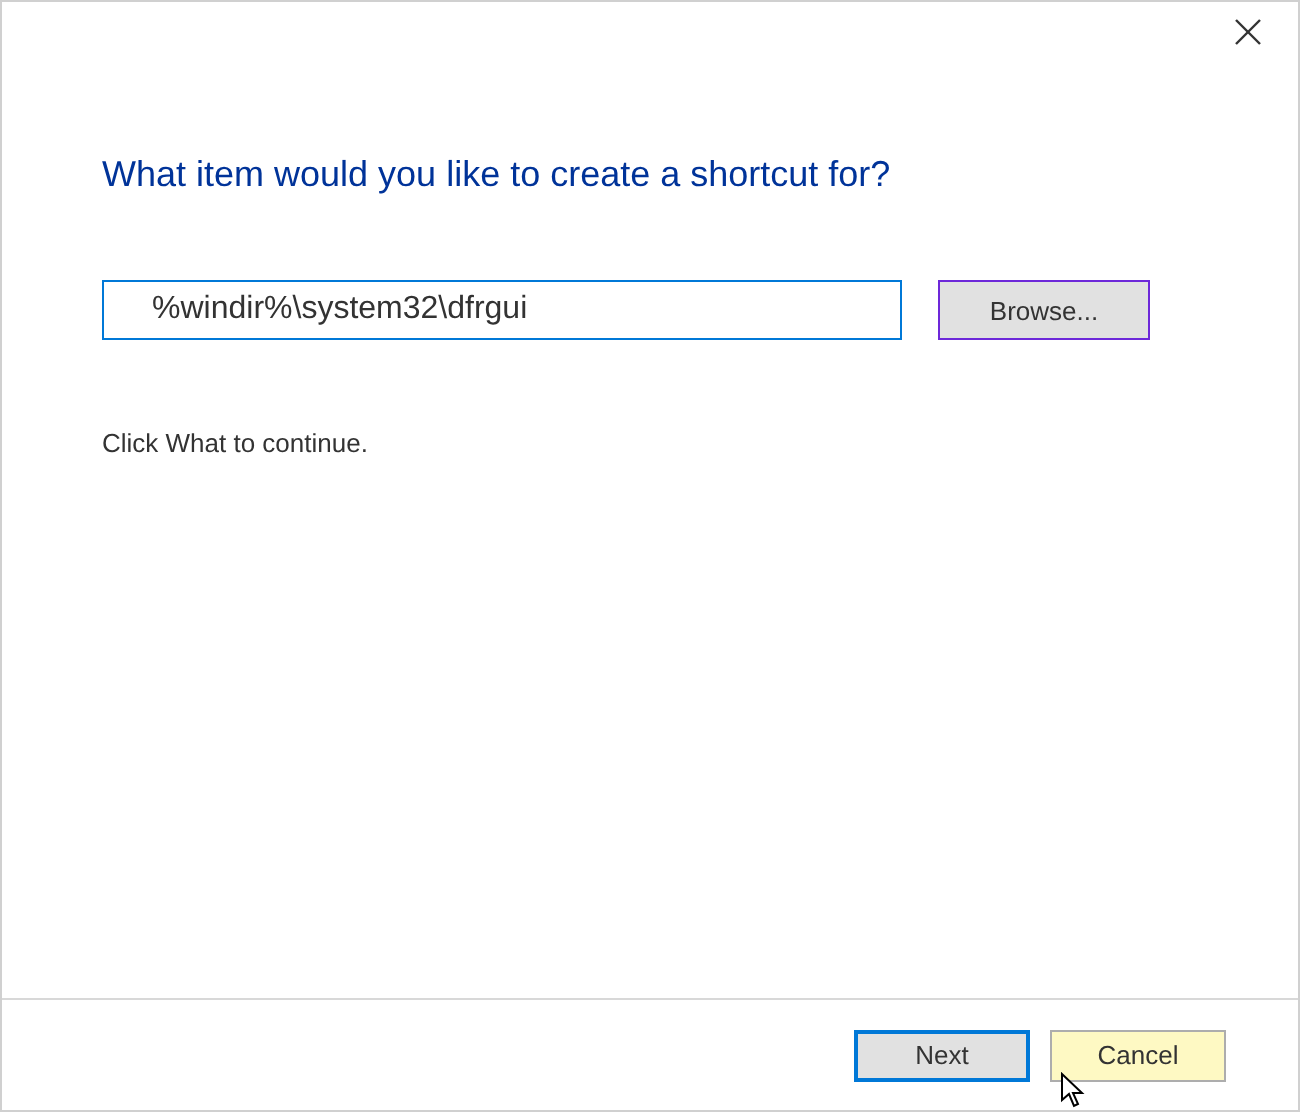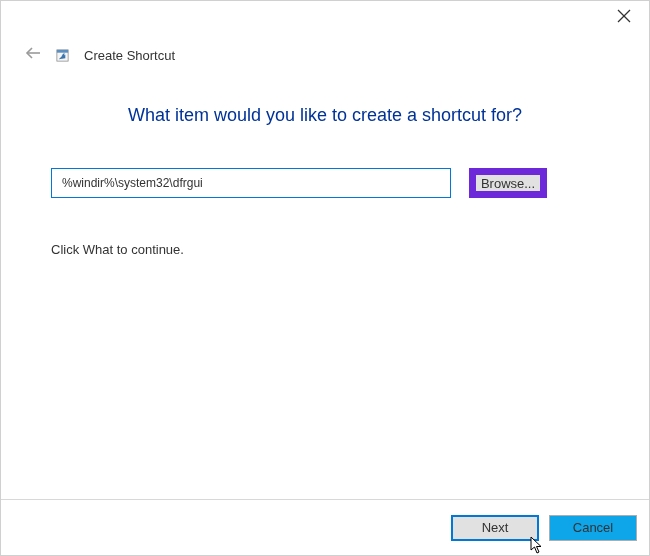--- a/index.html
+++ b/index.html
@@ -69,21 +69,20 @@
     }
     .content {
       flex: 1;
       padding: 36px 50px 10px 50px;
     }
     .heading {
       font-size: 18px;
       color: #003399;
       font-weight: 400;
       margin-bottom: 42px;
-      text-align: center;
     }
     .description {
       font-size: 13px;
       color: #333;
       line-height: 1.5;
       margin-bottom: 42px;
       max-width: 540px;
     }
     .input-label {
       font-size: 13px;
@@ -93,63 +92,63 @@
     .input-row {
       display: flex;
       gap: 18px;
       align-items: center;
       margin-bottom: 44px;
     }
     .location-input {
       width: 400px;
       height: 30px;
       border: 1px solid #0078d7;
-      padding: 0 10px;
-      font-size: 12px;
+      padding: 0 24px;
+      font-size: 16px;
       font-family: inherit;
       outline: none;
       color: #333;
     }
     .browse-button {
-      width: 78px;
+      width: 106px;
       height: 30px;
       background: #e1e1e1;
-      border: 7px solid #6d28d9;
+      border: 1px solid #6d28d9;
       font-size: 13px;
       font-family: inherit;
       cursor: pointer;
       color: #333;
     }
     .continue-text {
       font-size: 13px;
       color: #333;
     }
     .footer {
       border-top: 1px solid #d8d8d8;
       height: 56px;
       display: flex;
       justify-content: flex-end;
       align-items: center;
-      padding-right: 12px;
+      padding-right: 36px;
       gap: 10px;
     }
     .btn {
       width: 88px;
       height: 26px;
       font-size: 13px;
       font-family: inherit;
       cursor: pointer;
       color: #333;
     }
     .btn-next {
       background: #e1e1e1;
       border: 2px solid #0078d7;
     }
     .btn-cancel {
-      background: #0ea5e9;
+      background: #fef9c3;
       border: 1px solid #adadad;
     }
     .cursor {
       position: absolute;
       left: 530px;
       top: 536px;
       pointer-events: none;
     }
     .cursor svg {
       width: 15px;
@@ -163,36 +162,20 @@
 
   <div class="titlebar">
     <span>
       <svg class="close-icon" viewBox="0 0 14 14">
         <line x1="1" y1="1" x2="13" y2="13"></line>
         <line x1="13" y1="1" x2="1" y2="13"></line>
       </svg>
     </span>
   </div>
 
-  <div class="header-row">
-    <span>
-      <svg class="back-arrow" viewBox="0 0 16 14">
-        <polyline points="7,2 2,7 7,12"></polyline>
-        <line x1="2" y1="7" x2="15" y2="7"></line>
-      </svg>
-    </span>
-    <span class="app-icon">
-      <svg viewBox="0 0 16 16">
-        <rect x="2" y="2" width="12" height="12" fill="#f5f5f5" stroke="#888" stroke-width="0.8"></rect>
-        <rect x="2" y="2" width="12" height="3" fill="#5b8ec1"></rect>
-        <path d="M4 12 L8 8 L7 8 L10 5 L10 8 L11 7 L11 11 Z" fill="#3a75b0"></path>
-      </svg>
-    </span>
-    <span class="header-title">Create Shortcut</span>
-  </div>
 
   <div class="content">
     <h1 class="heading">What item would you like to create a shortcut for?</h1>
 
     <div class="input-row">
       <input type="text" class="location-input" value="%windir%\system32\dfrgui" style="">
       <button class="browse-button">Browse...</button>
     </div>
 
     <div class="continue-text">Click What to continue.</div>

